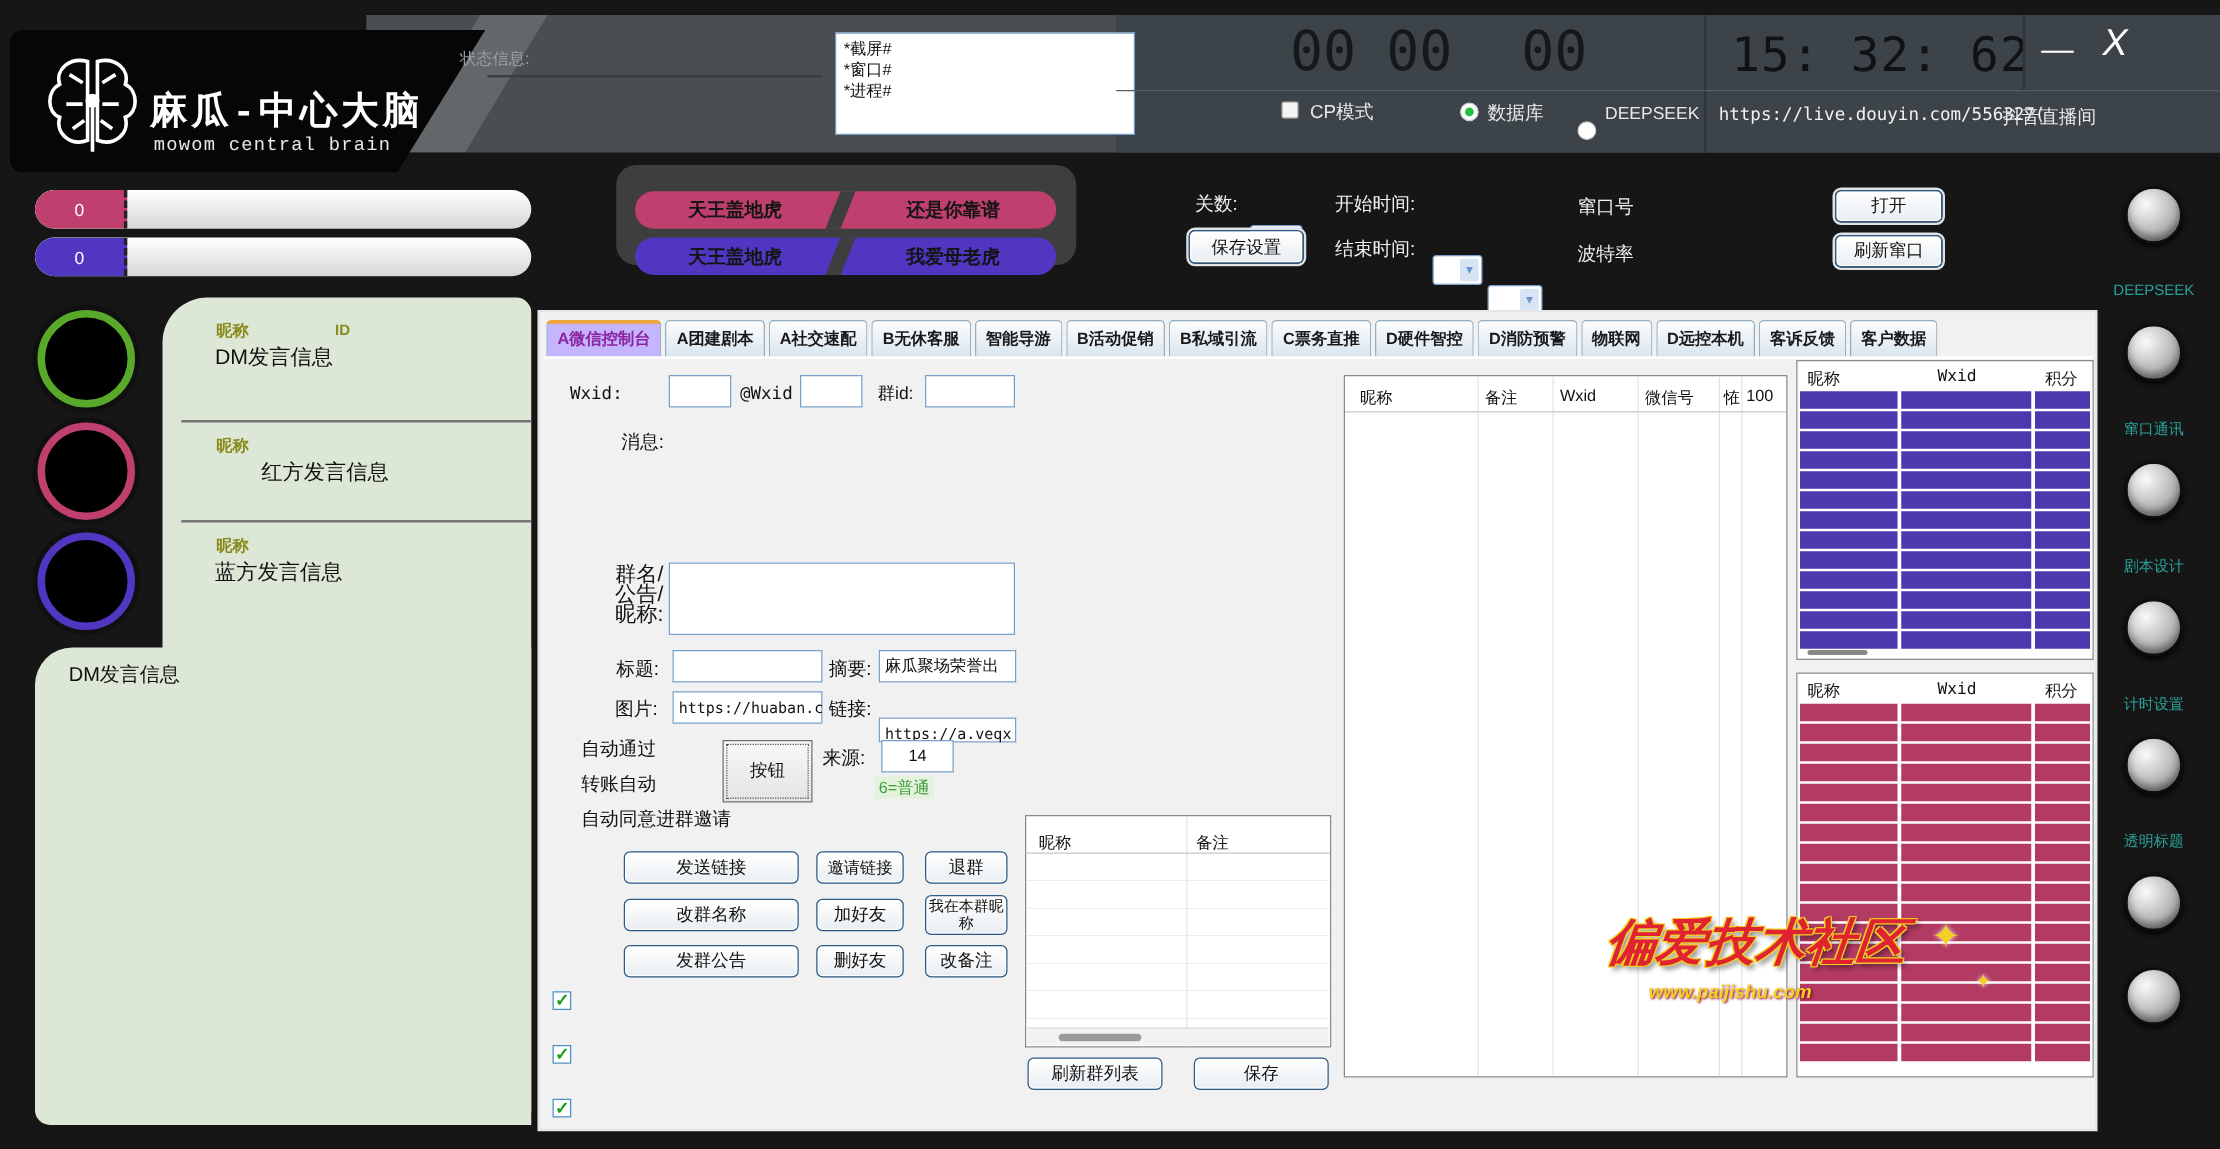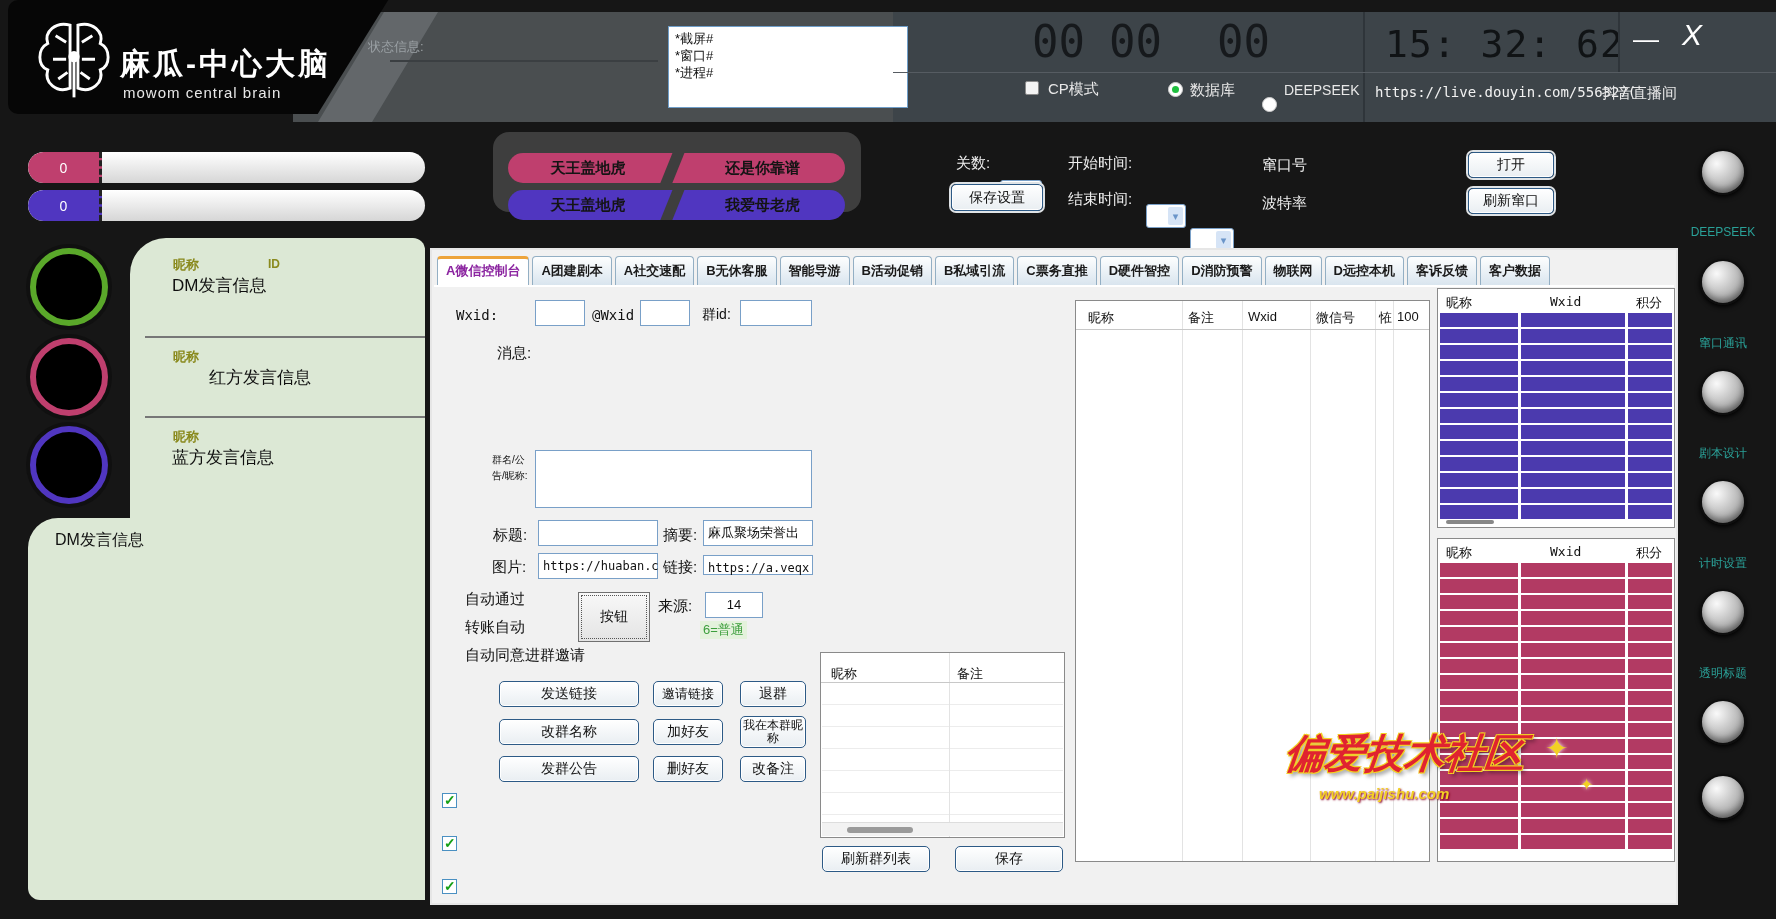--- a/index.html
+++ b/index.html
@@ -10,22 +10,22 @@
   }
   *{margin:0;padding:0;box-sizing:border-box}
   body{background:#141414;font-family:"Liberation Sans",sans-serif;}
   .app{position:relative;width:1776px;height:919px;background:#161616;overflow:hidden;}
   .abs{position:absolute;}
   
   .top-band{left:293px;top:12px;width:1483px;height:110px;background:#4a4e50;}
   .right-band{left:893px;top:12px;width:883px;height:110px;background:#3d4449;}
   .hline{background:#565c62;height:1px;}
   .vdiv{background:#2f353a;width:2px;}
-  .logo-panel{left:8px;top:0;width:392px;height:114px;background:#060606;
-    clip-path:polygon(0 0,97% 0,79% 100%,0 100%);border-radius:10px;}
+  .logo-panel{left:8px;top:24px;width:392px;height:114px;background:#060606;
+    clip-path:polygon(0 0,97% 0,79% 100%,0 100%);border-radius:10px;font-family:Liberation Mono, monospace;}
   .logo-wedge{left:318px;top:12px;width:120px;height:110px;background:#63676a;
     clip-path:polygon(55% 0,100% 0,45% 100%,0 100%);}
   .logo-title{color:#fff;font-size:30px;font-weight:bold;letter-spacing:3px;}
   .logo-sub{color:#e8e8e8;font-size:15px;letter-spacing:1px;}
   .status-label{color:#9aa0a4;font-size:13px;}
   .macro-box{left:668px;top:26px;width:240px;height:82px;background:#fff;border:1px solid #6f9ec9;
     padding:3px 6px;font-size:13px;line-height:17px;color:#111;}
   .counter{font-family:"DejaVu Sans Mono",monospace;font-size:44px;color:#16191c;}
   .clock{font-family:"DejaVu Sans Mono",monospace;font-size:38px;color:#101315;letter-spacing:1px;}
   .win-glyph{color:#fff;}
@@ -55,21 +55,21 @@
   .dd::after{content:"▾";position:absolute;right:2px;top:50%;transform:translateY(-50%);width:15px;height:18px;
     text-align:center;color:#6b95c9;background:#d6e4f6;border-radius:2px;font-size:11px;line-height:18px;}
   .dd .val{position:absolute;left:4px;top:50%;transform:translateY(-50%);font-family:"DejaVu Sans Mono",monospace;font-size:13px;color:#111;}
   .vb{background:linear-gradient(180deg,#ffffff,#e9eef2);border:1px solid #2d5a86;border-radius:5px;
     color:#111;font-size:14px;display:flex;align-items:center;justify-content:center;box-shadow:inset 0 0 0 1px #fff;}
   .vb-dark{box-shadow:inset 0 0 0 1px #fff,0 0 0 2px #dfe3e6;}
   
   .main-panel{left:432px;top:250px;width:1244px;height:653px;background:#f1f1f1;box-shadow:0 0 0 2px #e6e6e6;}
   .tab{display:inline-block;padding:5px 8px 6px;margin-right:3px;font-size:13px;font-weight:600;color:#1a1a1a;
     background:linear-gradient(180deg,#fdfefe,#d8e4ee);border:1px solid #93afc4;border-bottom:none;border-radius:4px 4px 0 0;}
-  .tab.active{background:#ffffff;color:var(--tab-purple);border-top:3px solid var(--tab-orange);padding-top:3px;}
+  .tab.active{background:#c4b5fd;color:var(--tab-purple);border-top:3px solid var(--tab-orange);padding-top:3px;}
   .flabel{font-size:14px;color:#111;}
   .inp{background:#fff;border:1px solid #79a0c8;font-size:13px;padding:2px 4px;color:#111;}
   .mono{font-family:"DejaVu Sans Mono",monospace;font-size:12px;}
   .gchk{width:15px;height:15px;border:1px solid #4a90c2;background:#fff;position:relative;}
   .gchk::before{content:"✓";position:absolute;left:1px;top:-2px;color:#17a017;font-size:14px;font-weight:bold;}
   .chk-label{font-size:15px;color:#111;}
   .hint{font-size:13px;color:#3c9e3c;background:#e4f2dc;padding:0 3px;}
   .btn-gray{background:linear-gradient(180deg,#f8f8f8,#e4e4e4);border:1px solid #707070;
     outline:1px dotted #555;outline-offset:-4px;font-size:14px;color:#111;display:flex;align-items:center;justify-content:center;}
   .send-btn{background:var(--teal);border:1px solid #0a6f6f;color:#fff;font-size:17px;letter-spacing:2px;
@@ -213,32 +213,32 @@
 
   <div class="abs flabel mono" style="left:456px;top:307px;font-size:14px;">Wxid:</div>
   <input class="abs inp" style="left: 535px; top: 300px; width: 50px; height: 26px;">
   <div class="abs flabel mono" style="left:592px;top:307px;font-size:14px;">@Wxid</div>
   <input class="abs inp" style="left: 640px; top: 300px; width: 50px; height: 26px;">
   <div class="abs flabel" style="left:702px;top:306px;">群id:</div>
   <input class="abs inp" style="left: 740px; top: 300px; width: 72px; height: 26px;">
 
   <div class="abs flabel" style="left:497px;top:344px;font-size:15px;">消息:</div>
 
-  <div class="abs flabel" style="left:492px;top:452px;width:45px;font-size:10px;line-height:16px;">群名/公告/昵称:</div>
+  <div class="abs flabel" style="left:492px;top:452px;width:45px;font-size:17px;line-height:16px;">群名/公告/昵称:</div>
   <div class="abs inp" style="left:535px;top:450px;width:277px;height:58px;"></div>
 
   <div class="abs flabel" style="left:493px;top:526px;font-size:15px;">标题:</div>
   <input class="abs inp" style="left: 538px; top: 520px; width: 120px; height: 26px;">
   <div class="abs flabel" style="left:663px;top:526px;font-size:15px;">摘要:</div>
   <div class="abs inp" style="left:703px;top:520px;width:110px;height:26px;line-height:20px;">麻瓜聚场荣誉出</div>
 
   <div class="abs flabel" style="left:492px;top:558px;font-size:15px;">图片:</div>
   <div class="abs inp mono" style="left:538px;top:553px;width:120px;height:26px;line-height:20px;">https://huaban.c</div>
   <div class="abs flabel" style="left:663px;top:558px;font-size:15px;">链接:</div>
-  <div class="abs inp mono" style="left:703px;top:555px;width:110px;height:20px;line-height:20px;">https://a.veqx</div>
+  <div class="abs inp mono" style="left:703px;top:574px;width:110px;height:20px;line-height:20px;">https://a.veqx</div>
 
   <div class="abs gchk" style="left:442px;top:591px;"></div>
   <div class="abs chk-label" style="left:465px;top:590px;">自动通过</div>
   <div class="abs gchk" style="left:442px;top:619px;"></div>
   <div class="abs chk-label" style="left:465px;top:618px;">转账自动</div>
   <div class="abs gchk" style="left:442px;top:647px;"></div>
   <div class="abs chk-label" style="left:465px;top:646px;">自动同意进群邀请</div>
 
   <div class="abs btn-gray" style="left:578px;top:592px;width:72px;height:50px;z-index:5;">按钮</div>
   <div class="abs flabel" style="left:658px;top:597px;font-size:15px;">来源:</div>

